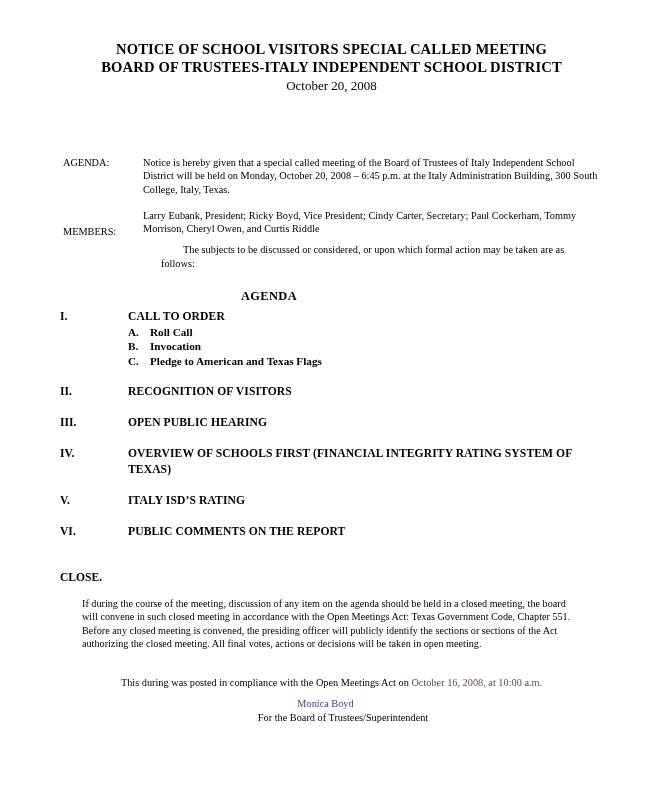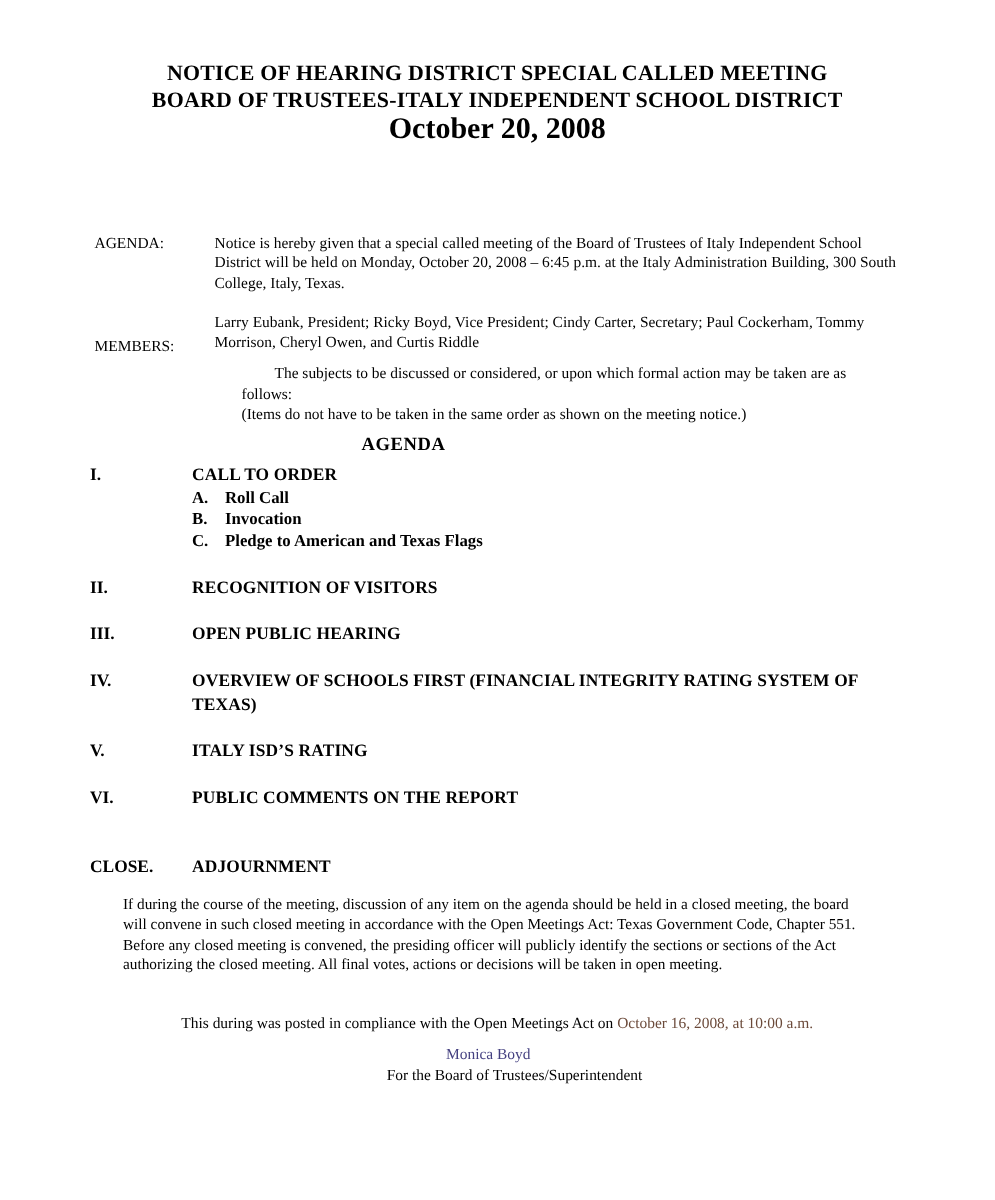--- a/index.html
+++ b/index.html
@@ -34,22 +34,22 @@
   }
   .header .line1,
   .header .line2 {
     font-weight: bold;
     font-size: 14.6px;
     line-height: 18px;
     letter-spacing: 0.15px;
     white-space: nowrap;
   }
   .header .line3 {
-    font-weight: bold;
-    font-size: 20px;
+    font-weight: normal;
+    font-size: 13px;
     line-height: 18px;
     margin-top: 1px;
   }
 
   
   .block {
     position: absolute;
     font-size: 10.3px;
     line-height: 13.4px;
   }
@@ -181,38 +181,37 @@
   }
   .signer .name { color: #444080; display: block; }
   .signer .role { color: #000000; display: block; padding-left: 35px; }
 </style>
 </head>
 <body>
 
 <div class="page">
 
   <div class="header">
-    <div class="line1">NOTICE OF HEARING DISTRICT SPECIAL CALLED MEETING</div>
+    <div class="line1">NOTICE OF SCHOOL VISITORS SPECIAL CALLED MEETING</div>
     <div class="line2">BOARD OF TRUSTEES-ITALY INDEPENDENT SCHOOL DISTRICT</div>
     <div class="line3">October 20, 2008</div>
   </div>
 
   <div class="block" id="agenda-block">
     <div class="lbl" style="top:0;">AGENDA:</div>
     <div class="body-col" style="top:0;">Notice is hereby given that a special called meeting of the Board of Trustees of Italy Independent School District will be held on Monday, October 20, 2008 – 6:45 p.m. at the Italy Administration Building, 300 South College, Italy, Texas.</div>
   </div>
 
   <div class="block" id="members-block">
     <div class="lbl" style="top:0;margin-top:16px;">MEMBERS:</div>
     <div class="body-col" style="top:0;">Larry Eubank, President; Ricky Boyd, Vice President; Cindy Carter, Secretary; Paul Cockerham, Tommy Morrison, Cheryl Owen, and Curtis Riddle</div>
   </div>
 
   <div class="subjects">
     <div class="l1">The subjects to be discussed or considered, or upon which formal action may be taken are as follows:</div>
-    <div class="l2">(Items do not have to be taken in the same order as shown on the meeting notice.)</div>
   </div>
 
   <div class="agenda-heading">AGENDA</div>
 
   <div class="agenda-list">
       <div class="ag-item">
         <div class="ag-row">
           <span class="ag-num">I.</span>
           <span class="ag-text">CALL TO ORDER</span>
         </div>
@@ -266,21 +265,20 @@
           <span class="ag-text">PUBLIC COMMENTS ON THE REPORT</span>
         </div>
         <div class="ag-gap"></div>
       </div>
       <div class="ag-item">
         <div class="ag-gap"></div>
       </div>
       <div class="ag-item">
         <div class="ag-row">
           <span class="ag-num">CLOSE.</span>
-          <span class="ag-text">ADJOURNMENT</span>
         </div>
         <div class="ag-gap"></div>
       </div>
     </div>
 
   <div class="disclaimer">If during the course of the meeting, discussion of any item on the agenda should be held in a closed meeting, the board will convene in such closed meeting in accordance with the Open Meetings Act:  Texas Government Code, Chapter 551. Before any closed meeting is convened, the presiding officer will publicly identify the sections or sections of the Act authorizing the closed meeting. All final votes, actions or decisions will be taken in open meeting.</div>
 
   <div class="posted">
     <span>This during was posted in compliance with the Open Meetings Act on </span><span class="accent">October 16, 2008, at 10:00 a.m.</span>
   </div>

